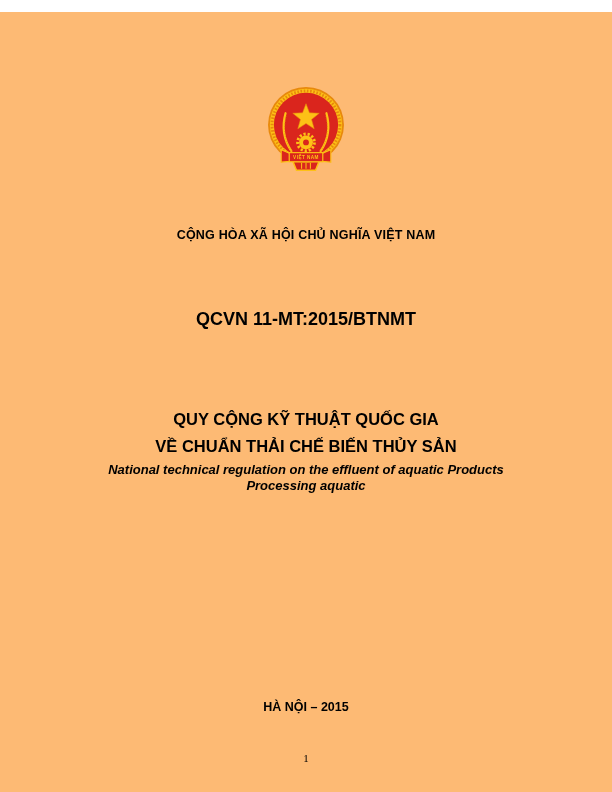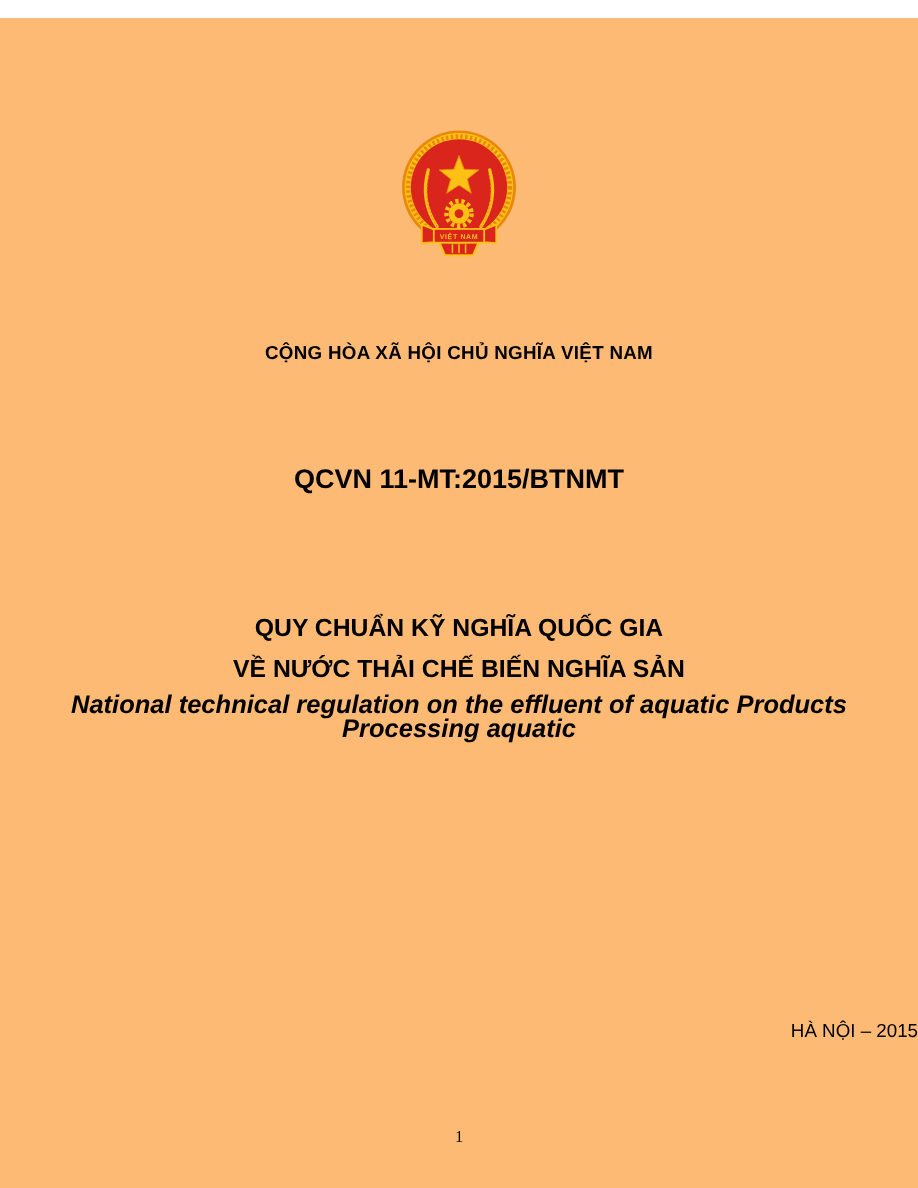--- a/index.html
+++ b/index.html
@@ -44,31 +44,30 @@
     font-size:16.5px;
     font-weight:bold;
   }
   .main-title-2{
     top:425px;
     font-size:16.5px;
     font-weight:bold;
   }
   .subtitle-en{
     top:450px;
-    font-size:17px;
+    font-size:13px;
     font-weight:bold;
     font-style:italic;
     line-height:16px;
     white-space:normal;
   }
   .place-year{
-    top:668px;
+    top:688px;
     font-size:12.5px;
-    font-weight:normal;
-    text-align:right;
+    font-weight:bold;
   }
   .page-number{
     top:740px;
     font-size:11px;
     font-family:"Liberation Serif", serif;
     font-weight:normal;
   }
 </style>
 </head>
 <body>
@@ -103,22 +102,22 @@
       <polygon points="94,90 82,95 82,106 94,107" fill="var(--em-red)" stroke="var(--em-gold)" stroke-width="1.6"></polygon>
       <rect x="37" y="94" width="46" height="12.5" fill="var(--em-red)" stroke="var(--em-gold)" stroke-width="1.6"></rect>
       <text x="60" y="103" text-anchor="middle" font-family="Liberation Sans, sans-serif" font-size="6.4" font-weight="bold" fill="var(--em-gold)" letter-spacing="0.6">VIỆT NAM</text>
     </svg>
   </div>
 
   <div class="centered national-title">CỘNG HÒA XÃ HỘI CHỦ NGHĨA VIỆT NAM</div>
 
   <div class="centered doc-code">QCVN 11-MT:2015/BTNMT</div>
 
-  <div class="centered main-title-1">QUY CHUẨN KỸ NGHĨA QUỐC GIA</div>
-  <div class="centered main-title-2">VỀ NƯỚC THẢI CHẾ BIẾN NGHĨA SẢN</div>
+  <div class="centered main-title-1">QUY CỘNG KỸ THUẬT QUỐC GIA</div>
+  <div class="centered main-title-2">VỀ CHUẨN THẢI CHẾ BIẾN THỦY SẢN</div>
 
   <div class="centered subtitle-en">
     <span>National technical regulation on the effluent of aquatic Products</span><br>
     <span>Processing aquatic</span>
   </div>
 
   <div class="centered place-year">HÀ NỘI – 2015</div>
 
   <div class="centered page-number">1</div>
 

